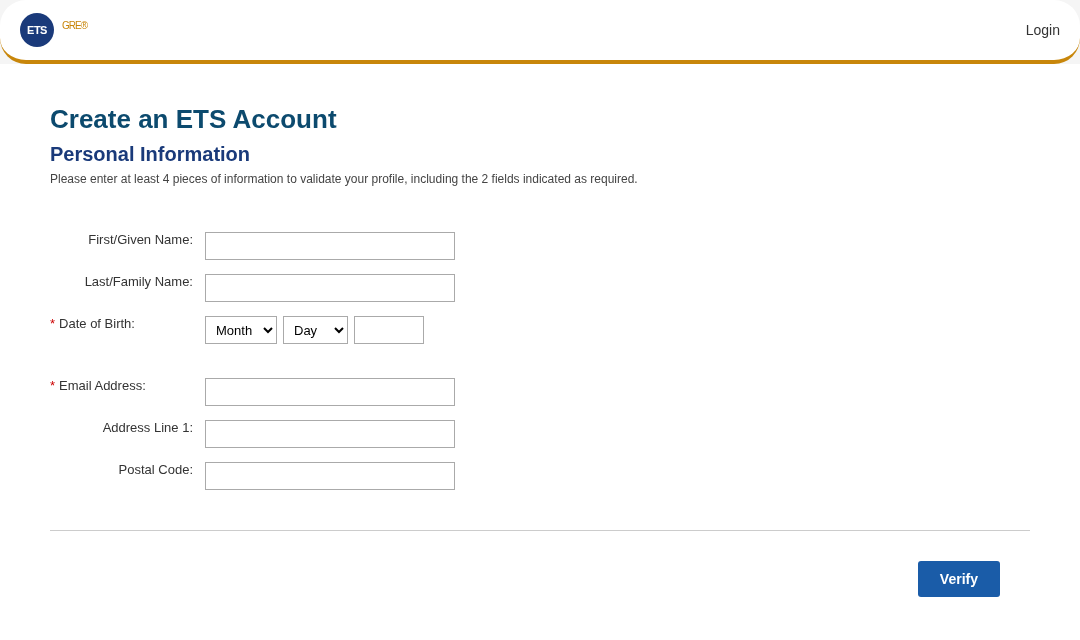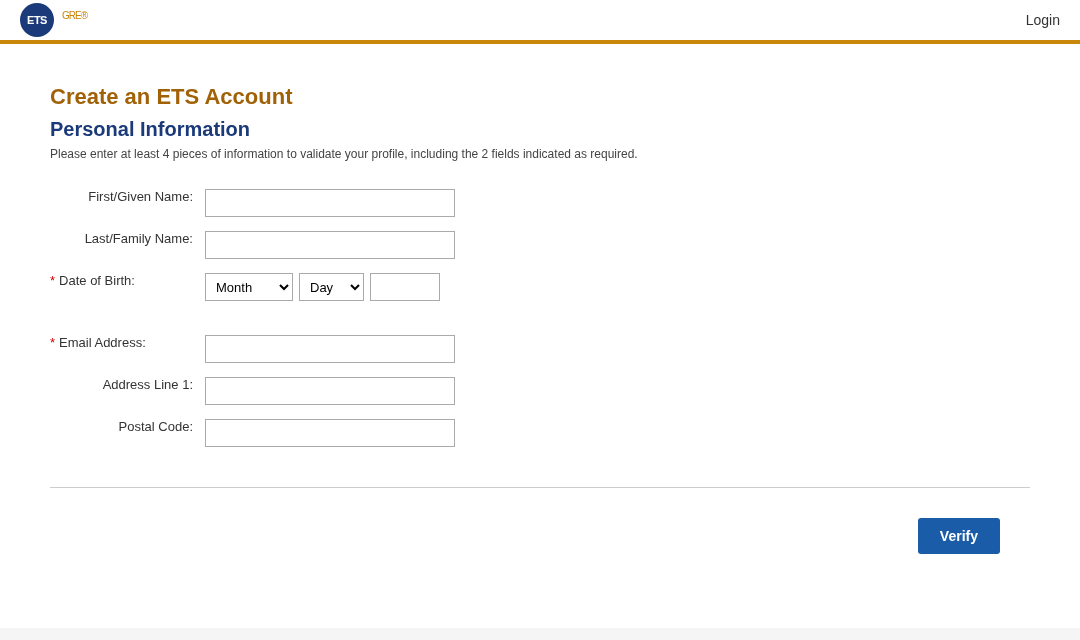--- a/index.html
+++ b/index.html
@@ -16,21 +16,22 @@
     }
 
     
     .header {
       background: #ffffff;
       border-bottom: 4px solid #c8860a;
       padding: 10px 20px;
       display: flex;
       align-items: center;
       justify-content: space-between;
-      height: 44px;
+      height: 64px;
+      border-radius: 26px;
     }
 
     .logo-container {
       display: flex;
       align-items: center;
       gap: 8px;
     }
 
     .ets-logo {
       background: #1a3a7a;
@@ -70,37 +71,37 @@
     }
 
     
     .main-content {
       background: #ffffff;
       padding: 40px 50px;
       min-height: 584px;
     }
 
     .page-title {
-      font-size: 22px;
-      font-weight: bold;
-      color: #a16207;
+      font-size: 26px;
+      font-weight: bold;
+      color: #0c4a6e;
       margin-bottom: 8px;
     }
 
     .section-title {
       font-size: 20px;
       font-weight: bold;
       color: #1a3a7a;
       margin-bottom: 6px;
     }
 
     .instruction-text {
       font-size: 12px;
       color: #444;
-      margin-bottom: 28px;
+      margin-bottom: 46px;
     }
 
     
     .form-section {
       max-width: 600px;
     }
 
     .form-row {
       display: flex;
       align-items: flex-start;
@@ -142,21 +143,21 @@
       border: 1px solid #aaa;
       padding: 4px 6px;
       font-size: 13px;
       height: 28px;
       background: #fff;
       cursor: pointer;
       outline: none;
     }
 
     .month-select {
-      width: 88px;
+      width: 72px;
     }
 
     .day-select {
       width: 65px;
     }
 
     .year-input {
       border: 1px solid #aaa;
       padding: 4px 6px;
       font-size: 13px;

